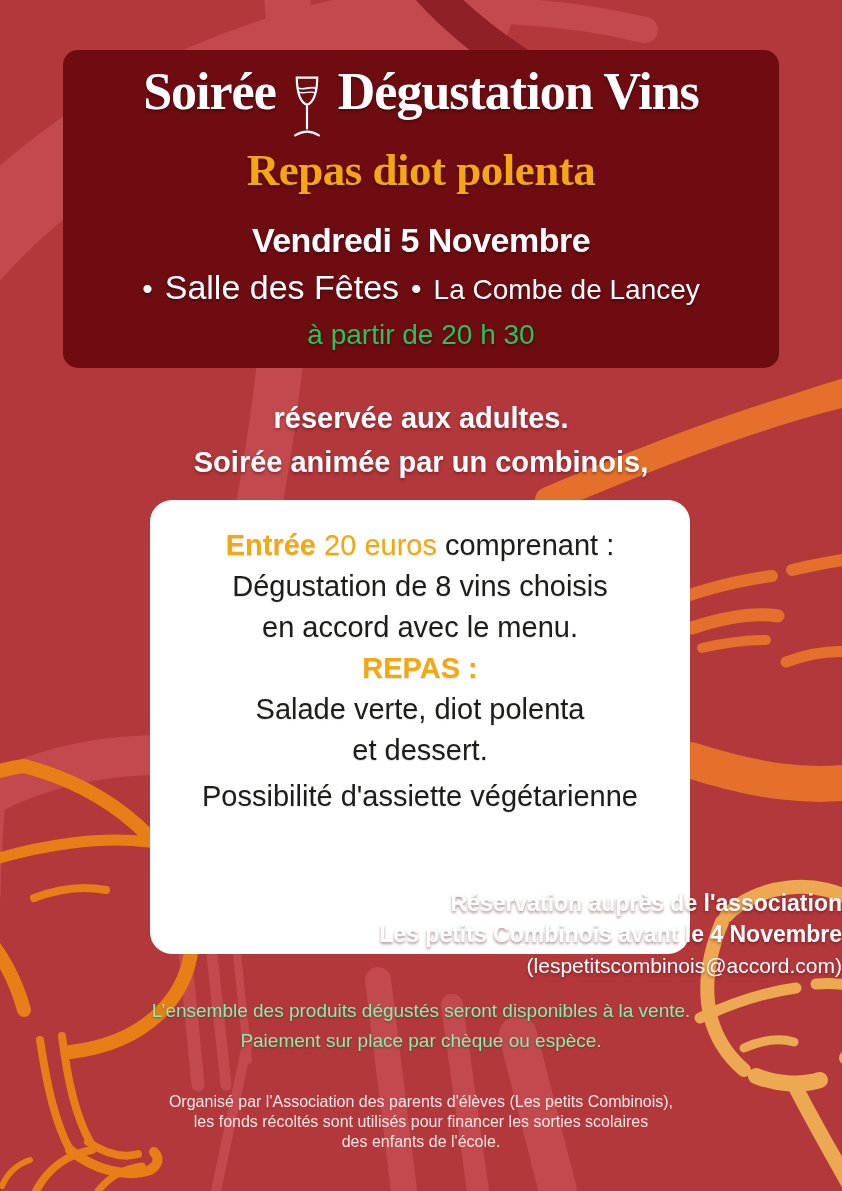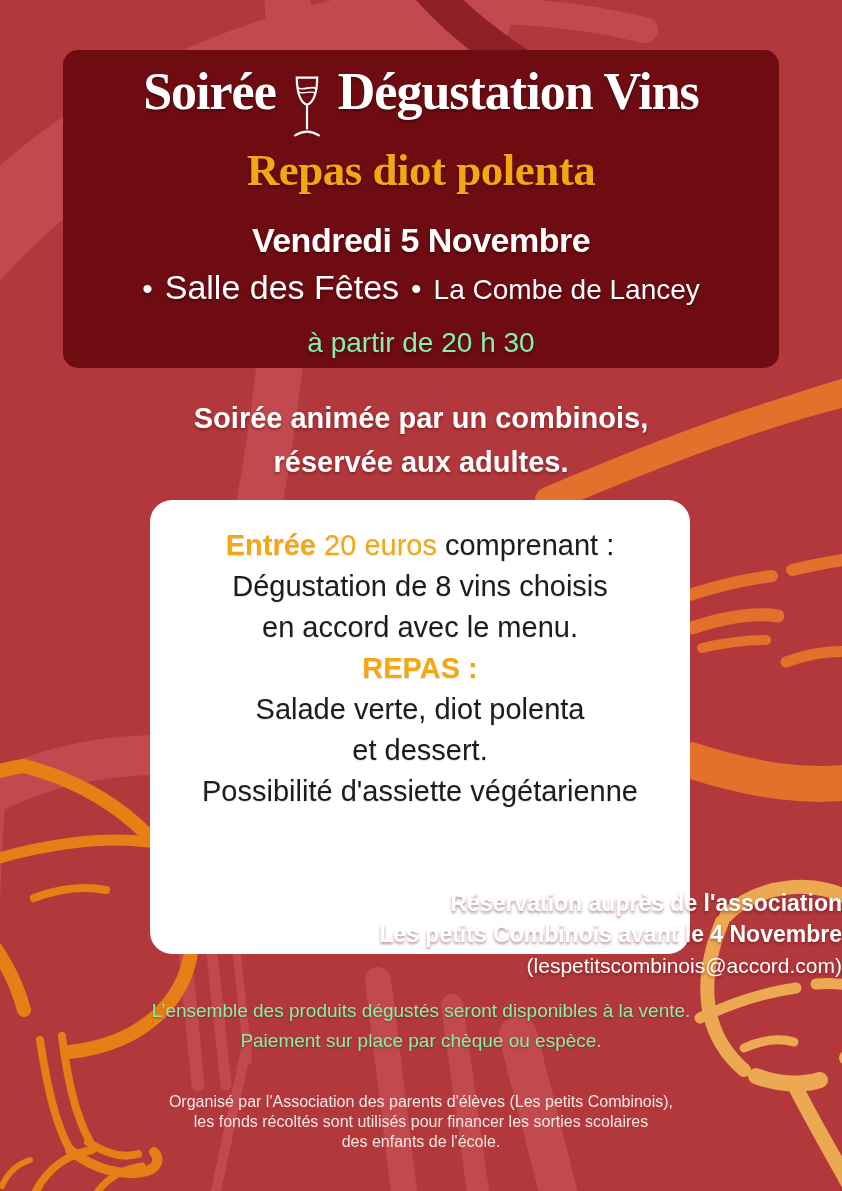--- a/index.html
+++ b/index.html
@@ -46,22 +46,22 @@
   }
   .venue-line {
     margin-top: 5px; color: #ffffff; line-height: 44px;
     display: flex; align-items: baseline; justify-content: center; gap: 12px;
     text-shadow: 0 2px 3px rgba(0,0,0,0.35);
   }
   .venue-name { font-size: 34px; font-weight: 400; }
   .venue-bullet { font-size: 30px; }
   .venue-city { font-size: 28px; font-weight: 400; }
   .time-line {
-    margin-top: 12px;
-    font-size: 28px; font-weight: 400; color: #86efac; line-height: 38px;
+    margin-top: 4px;
+    font-size: 28px; font-weight: 400; color: #22c55e; line-height: 38px;
     text-shadow: 0 2px 3px rgba(0,0,0,0.35);
   }
 
   
   .intro {
     position: absolute; z-index: 2;
     left: 0; right: 0; top: 396px;
     text-align: center;
     font-size: 29px; font-weight: 700; color: #ffffff;
     line-height: 44px;
@@ -73,21 +73,21 @@
     position: absolute; z-index: 2;
     left: 150px; top: 500px; width: 540px; height: 454px;
     background: #ffffff; border-radius: 22px;
     padding-top: 25px;
     text-align: center;
     font-size: 29px; color: #1d1d1b; line-height: 41px;
     text-shadow: 0 1px 1px rgba(0,0,0,0.12);
   }
   .gold { color: #f3a712; }
   .bold { font-weight: 700; }
-  .veg-block { }
+  .veg-block { margin-top: 5px; }
 
   
   .reservation {
     position: absolute; z-index: 2;
     left: 0; right: 0; top: 888px;
     text-align: right; color: #ffffff;
     font-size: 23px; font-weight: 700; line-height: 31px;
     text-shadow: 0 2px 3px rgba(80,10,10,0.45);
     padding-left: 40px;
   }
@@ -199,22 +199,22 @@
     <div class="venue-line">
       <span class="venue-bullet">•</span>
       <span class="venue-name">Salle des Fêtes</span>
       <span class="venue-bullet">•</span>
       <span class="venue-city">La Combe de Lancey</span>
     </div>
     <div class="time-line">à partir de 20 h 30</div>
   </div>
 
   <div class="intro">
+    <div>réservée aux adultes.</div>
     <div>Soirée animée par un combinois,</div>
-    <div>réservée aux adultes.</div>
   </div>
 
   <div class="menu-card">
     <div>
       <span class="gold bold">Entrée</span>
       <span class="gold">20 euros</span>
       <span>comprenant :</span>
     </div>
     <div>Dégustation de 8 vins choisis</div>
     <div>en accord avec le menu.</div>

